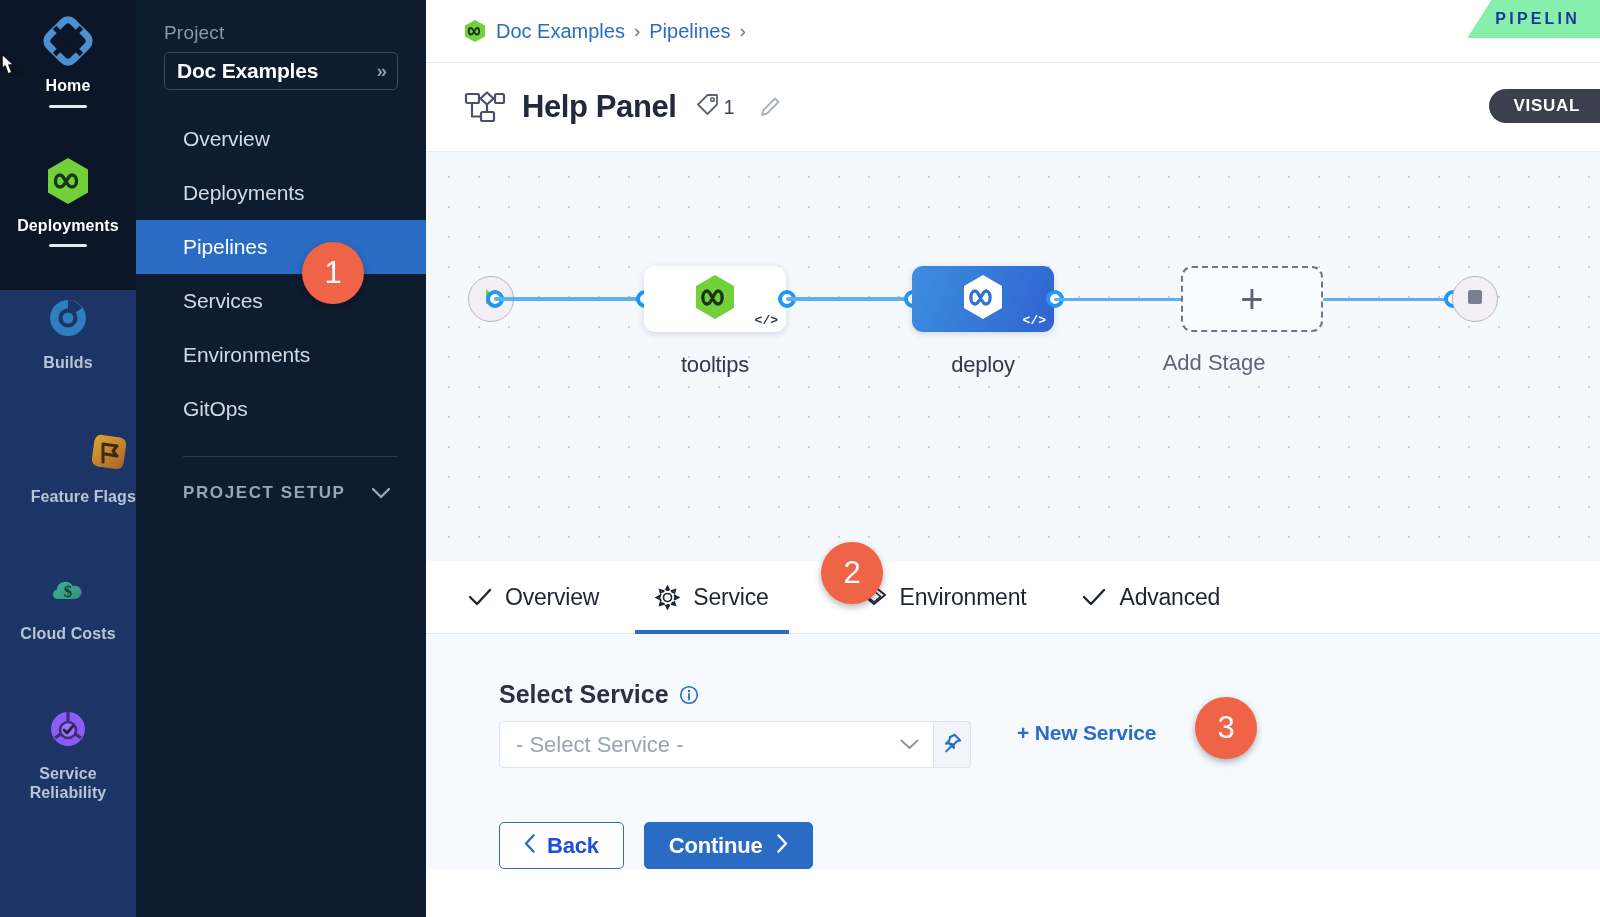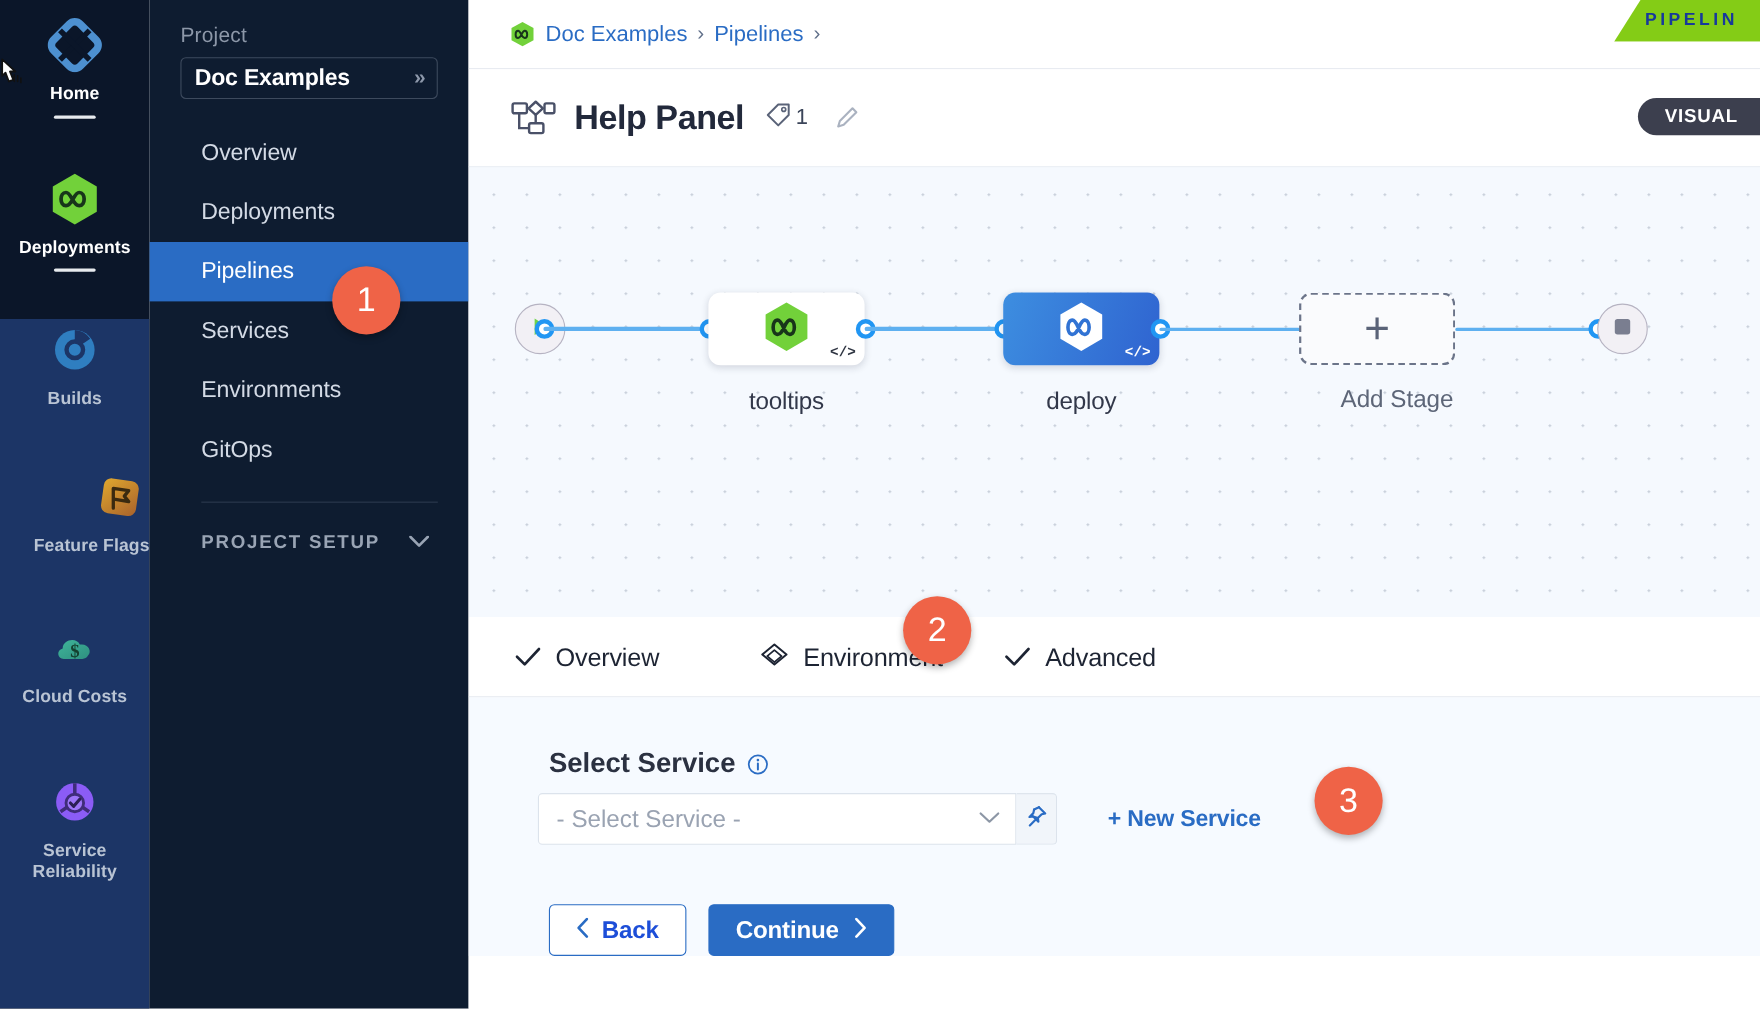--- a/index.html
+++ b/index.html
@@ -94,21 +94,21 @@
     height: 63px; display: flex; align-items: center;
     padding-left: 38px; border-bottom: 1px solid #e3e7ee; background:#fff;
     position: relative;
   }
   .bc-link { color: #2a6cc4; font-size: 20px; cursor: pointer; }
   .bc-sep { color: #61708a; font-size: 19px; margin: 0 9px; }
   .bc-ico { margin-right: 10px; display: flex; align-items: center; }
 
   .pipeline-ribbon {
     position: absolute; right: 0; top: 0; height: 38px;
-    background: #84cc16;
+    background: #86efac;
     color: #17399c; font-size: 16px; font-weight: 700; letter-spacing: 3.2px;
     display: flex; align-items: center; padding: 0 20px 0 28px;
     clip-path: polygon(24px 0, 100% 0, 100% 100%, 0 100%);
   }
 
   .title-bar {
     height: 88px; display: flex; align-items: center;
     padding-left: 38px; background: #fff; position: relative;
   }
   .title-ico { margin-right: 16px; display: flex; align-items: center; }
@@ -195,21 +195,21 @@
   }
 
   
   .pane { background: #f6faff; height: 235px; position: relative; padding: 46px 0 0 40px; }
   .field-label {
     display: flex; align-items: center;
     font-size: 25px; font-weight: 700; color: #2b3141; margin-bottom: 12px;
     margin-left: 33px;
   }
   .info-ico { margin-left: 10px; display: flex; align-items: center; cursor: pointer; }
-  .select-row { display: flex; align-items: center; margin-left: 23px; }
+  .select-row { display: flex; margin-left: 33px; }
   .select-box {
     width: 435px; height: 47px; background: #ffffff;
     border: 1px solid #dce3ec; border-radius: 4px 0 0 4px;
     display: flex; align-items: center; justify-content: space-between;
     padding: 0 14px 0 16px; cursor: pointer;
   }
   .select-box .ph { color: #9aa3b2; font-size: 22px; }
   .select-box .chev { color: #8d97a6; font-size: 15px; }
   .pin-btn {
     width: 37px; height: 47px; background: #f1f5fa;
@@ -471,21 +471,21 @@
         <span class="node-code">&lt;/&gt;</span>
       </div>
       <div class="node-label" style="left:457px; top:200px;">deploy</div>
       <div class="port" style="left:620px; top:138px;"></div>
 
       <div class="edge" style="left:628px; top:146px; width:128px; height:3px;"></div>
 
       <div class="add-stage" style="left:755px; top:114px;">
         <span class="add-plus">+</span>
       </div>
-      <div class="add-stage-label" style="left:744px; top:198px;">Add Stage</div>
+      <div class="add-stage-label" style="left:688px; top:198px;">Add Stage</div>
 
       <div class="edge" style="left:897px; top:146px; width:130px; height:3px;"></div>
       <div class="port" style="left:1018px; top:138px;"></div>
 
       <div class="end-circle" style="left:1026px; top:124px;">
         <span>
           <svg width="20" height="20" viewBox="0 0 20 20">
               <rect x="3" y="3" width="14" height="14" rx="2.5" fill="#7a7e90"></rect>
             </svg>
         </span>
@@ -495,20 +495,32 @@
     <div class="tabs">
       <div class="tab">
         <span class="t-ico">
           <svg width="24" height="20" viewBox="0 0 24 20">
               <path d="M2 10 L9 17 L22 3" fill="none" stroke="#1d2433" stroke-width="2.4" stroke-linecap="round" stroke-linejoin="round"></path>
             </svg>
         </span>
         <span class="t-lbl">Overview</span>
       </div>
 
+      <div class="tab active">
+        <span class="t-ico">
+          <svg width="25" height="25" viewBox="0 0 25 25">
+            <g fill="none" stroke="#1d2433" stroke-width="1.7">
+              <circle cx="12.5" cy="12.5" r="4"></circle>
+              <path d="M12.5 1.5 L14 4.5 L11 4.5 Z M12.5 23.5 L11 20.5 L14 20.5 Z M1.5 12.5 L4.5 11 L4.5 14 Z M23.5 12.5 L20.5 14 L20.5 11 Z M4.7 4.7 L7.9 5.6 L5.6 7.9 Z M20.3 20.3 L17.1 19.4 L19.4 17.1 Z M20.3 4.7 L19.4 7.9 L17.1 5.6 Z M4.7 20.3 L5.6 17.1 L7.9 19.4 Z"></path>
+              <circle cx="12.5" cy="12.5" r="7.4" stroke-dasharray="2.6 2.2"></circle>
+            </g>
+          </svg>
+        </span>
+        <span class="t-lbl">Service</span>
+      </div>
 
       <div class="tab" style="margin-left:36px;">
         <span class="t-ico">
           <svg width="26" height="26" viewBox="0 0 26 26">
             <polygon points="13,2 24,11 13,20 2,11" fill="none" stroke="#1d2433" stroke-width="1.8" stroke-linejoin="round"></polygon>
             <polygon points="13,7 19.5,12.5 13,18 6.5,12.5" fill="none" stroke="#1d2433" stroke-width="1.6" stroke-linejoin="round"></polygon>
           </svg>
         </span>
         <span class="t-lbl">Environment</span>
       </div>

